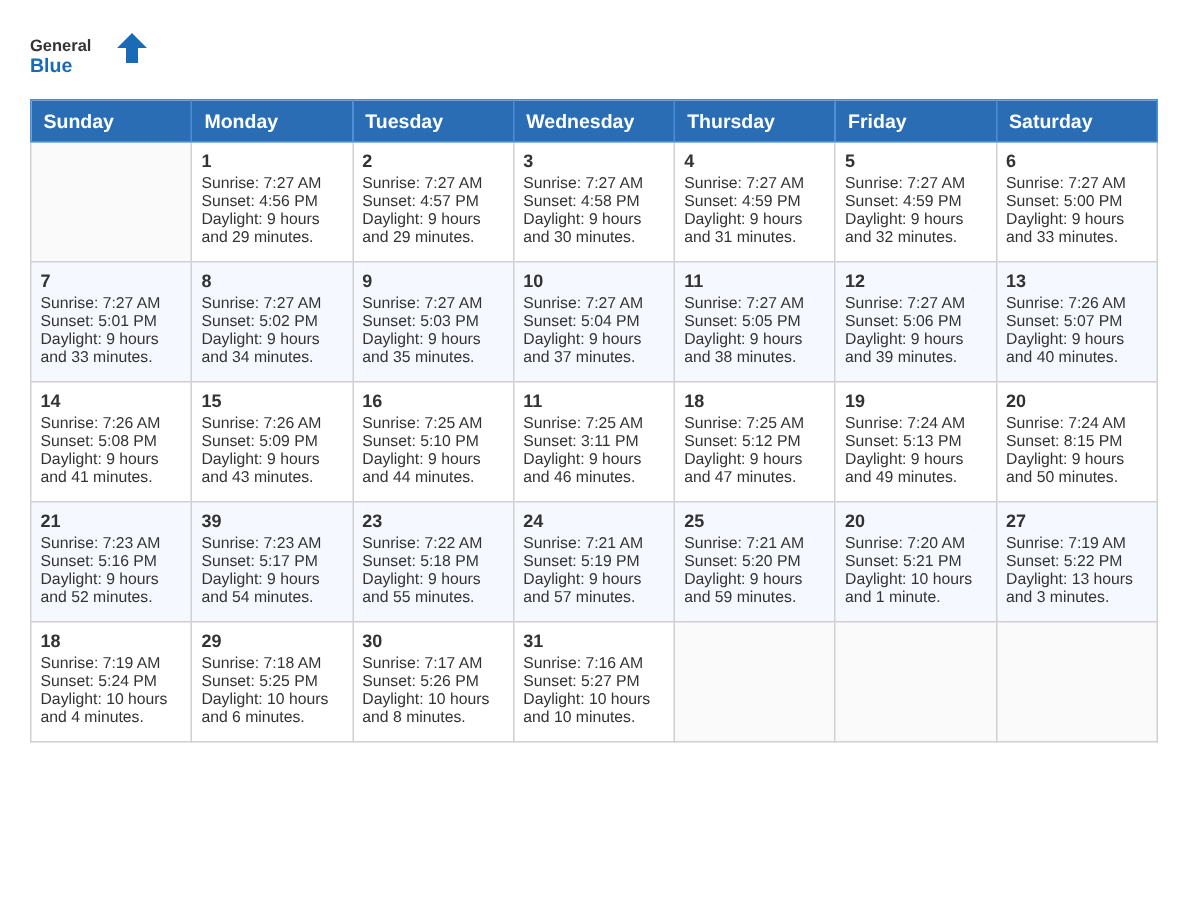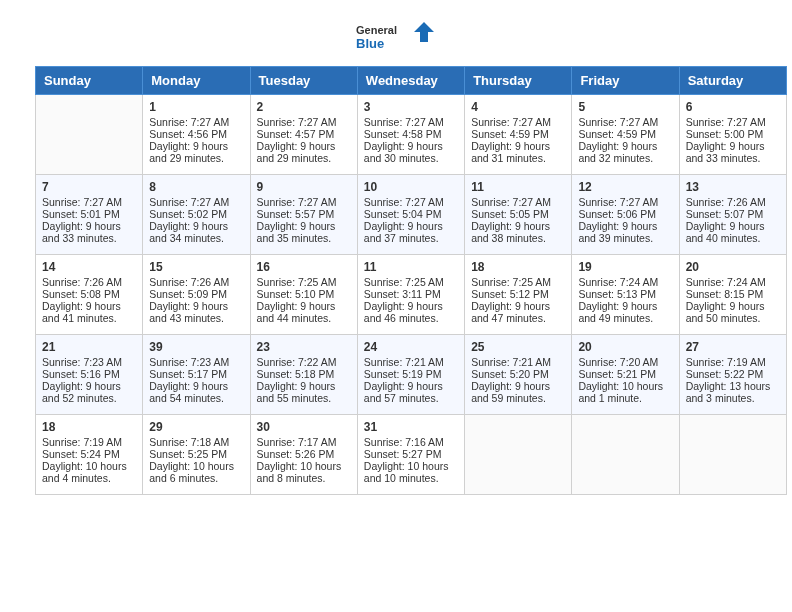--- a/index.html
+++ b/index.html
@@ -5,21 +5,21 @@
     * { margin: 0; padding: 0; box-sizing: border-box; }
     body {
       font-family: Arial, sans-serif;
       background: #fff;
       width: 792px;
       min-height: 612px;
       padding: 20px;
     }
     .header {
       display: flex;
-      justify-content: center;
+      justify-content: flex-start;
       align-items: flex-start;
       margin-bottom: 10px;
     }
     .logo {
       display: flex;
       align-items: center;
       gap: 4px;
     }
     .title-block {
       text-align: right;
@@ -30,21 +30,20 @@
       color: #333;
     }
     .location {
       font-size: 15px;
       color: #333;
     }
     table {
       width: 100%;
       border-collapse: collapse;
       table-layout: fixed;
-      margin-left: 15px;
     }
     th {
       background-color: #2a6db5;
       color: #fff;
       text-align: left;
       padding: 6px 8px;
       font-size: 13px;
       font-weight: bold;
       border: 1px solid #4a8fd5;
     }
@@ -103,21 +102,21 @@
         <td><span class="day-num">1</span><span>Sunrise: 7:27 AM</span><br><span>Sunset: 4:56 PM</span><br><span>Daylight: 9 hours and 29 minutes.</span></td>
         <td><span class="day-num">2</span><span>Sunrise: 7:27 AM</span><br><span>Sunset: 4:57 PM</span><br><span>Daylight: 9 hours and 29 minutes.</span></td>
         <td><span class="day-num">3</span><span>Sunrise: 7:27 AM</span><br><span>Sunset: 4:58 PM</span><br><span>Daylight: 9 hours and 30 minutes.</span></td>
         <td><span class="day-num">4</span><span>Sunrise: 7:27 AM</span><br><span>Sunset: 4:59 PM</span><br><span>Daylight: 9 hours and 31 minutes.</span></td>
         <td><span class="day-num">5</span><span>Sunrise: 7:27 AM</span><br><span>Sunset: 4:59 PM</span><br><span>Daylight: 9 hours and 32 minutes.</span></td>
         <td><span class="day-num">6</span><span>Sunrise: 7:27 AM</span><br><span>Sunset: 5:00 PM</span><br><span>Daylight: 9 hours and 33 minutes.</span></td>
       </tr>
       <tr>
         <td><span class="day-num">7</span><span>Sunrise: 7:27 AM</span><br><span>Sunset: 5:01 PM</span><br><span>Daylight: 9 hours and 33 minutes.</span></td>
         <td><span class="day-num">8</span><span>Sunrise: 7:27 AM</span><br><span>Sunset: 5:02 PM</span><br><span>Daylight: 9 hours and 34 minutes.</span></td>
-        <td><span class="day-num">9</span><span>Sunrise: 7:27 AM</span><br><span>Sunset: 5:57 PM</span><br><span>Daylight: 9 hours and 35 minutes.</span></td>
+        <td><span class="day-num">9</span><span>Sunrise: 7:27 AM</span><br><span>Sunset: 5:03 PM</span><br><span>Daylight: 9 hours and 35 minutes.</span></td>
         <td><span class="day-num">10</span><span>Sunrise: 7:27 AM</span><br><span>Sunset: 5:04 PM</span><br><span>Daylight: 9 hours and 37 minutes.</span></td>
         <td><span class="day-num">11</span><span>Sunrise: 7:27 AM</span><br><span>Sunset: 5:05 PM</span><br><span>Daylight: 9 hours and 38 minutes.</span></td>
         <td><span class="day-num">12</span><span>Sunrise: 7:27 AM</span><br><span>Sunset: 5:06 PM</span><br><span>Daylight: 9 hours and 39 minutes.</span></td>
         <td><span class="day-num">13</span><span>Sunrise: 7:26 AM</span><br><span>Sunset: 5:07 PM</span><br><span>Daylight: 9 hours and 40 minutes.</span></td>
       </tr>
       <tr>
         <td><span class="day-num">14</span><span>Sunrise: 7:26 AM</span><br><span>Sunset: 5:08 PM</span><br><span>Daylight: 9 hours and 41 minutes.</span></td>
         <td><span class="day-num">15</span><span>Sunrise: 7:26 AM</span><br><span>Sunset: 5:09 PM</span><br><span>Daylight: 9 hours and 43 minutes.</span></td>
         <td><span class="day-num">16</span><span>Sunrise: 7:25 AM</span><br><span>Sunset: 5:10 PM</span><br><span>Daylight: 9 hours and 44 minutes.</span></td>
         <td><span class="day-num">11</span><span>Sunrise: 7:25 AM</span><br><span>Sunset: 3:11 PM</span><br><span>Daylight: 9 hours and 46 minutes.</span></td>

